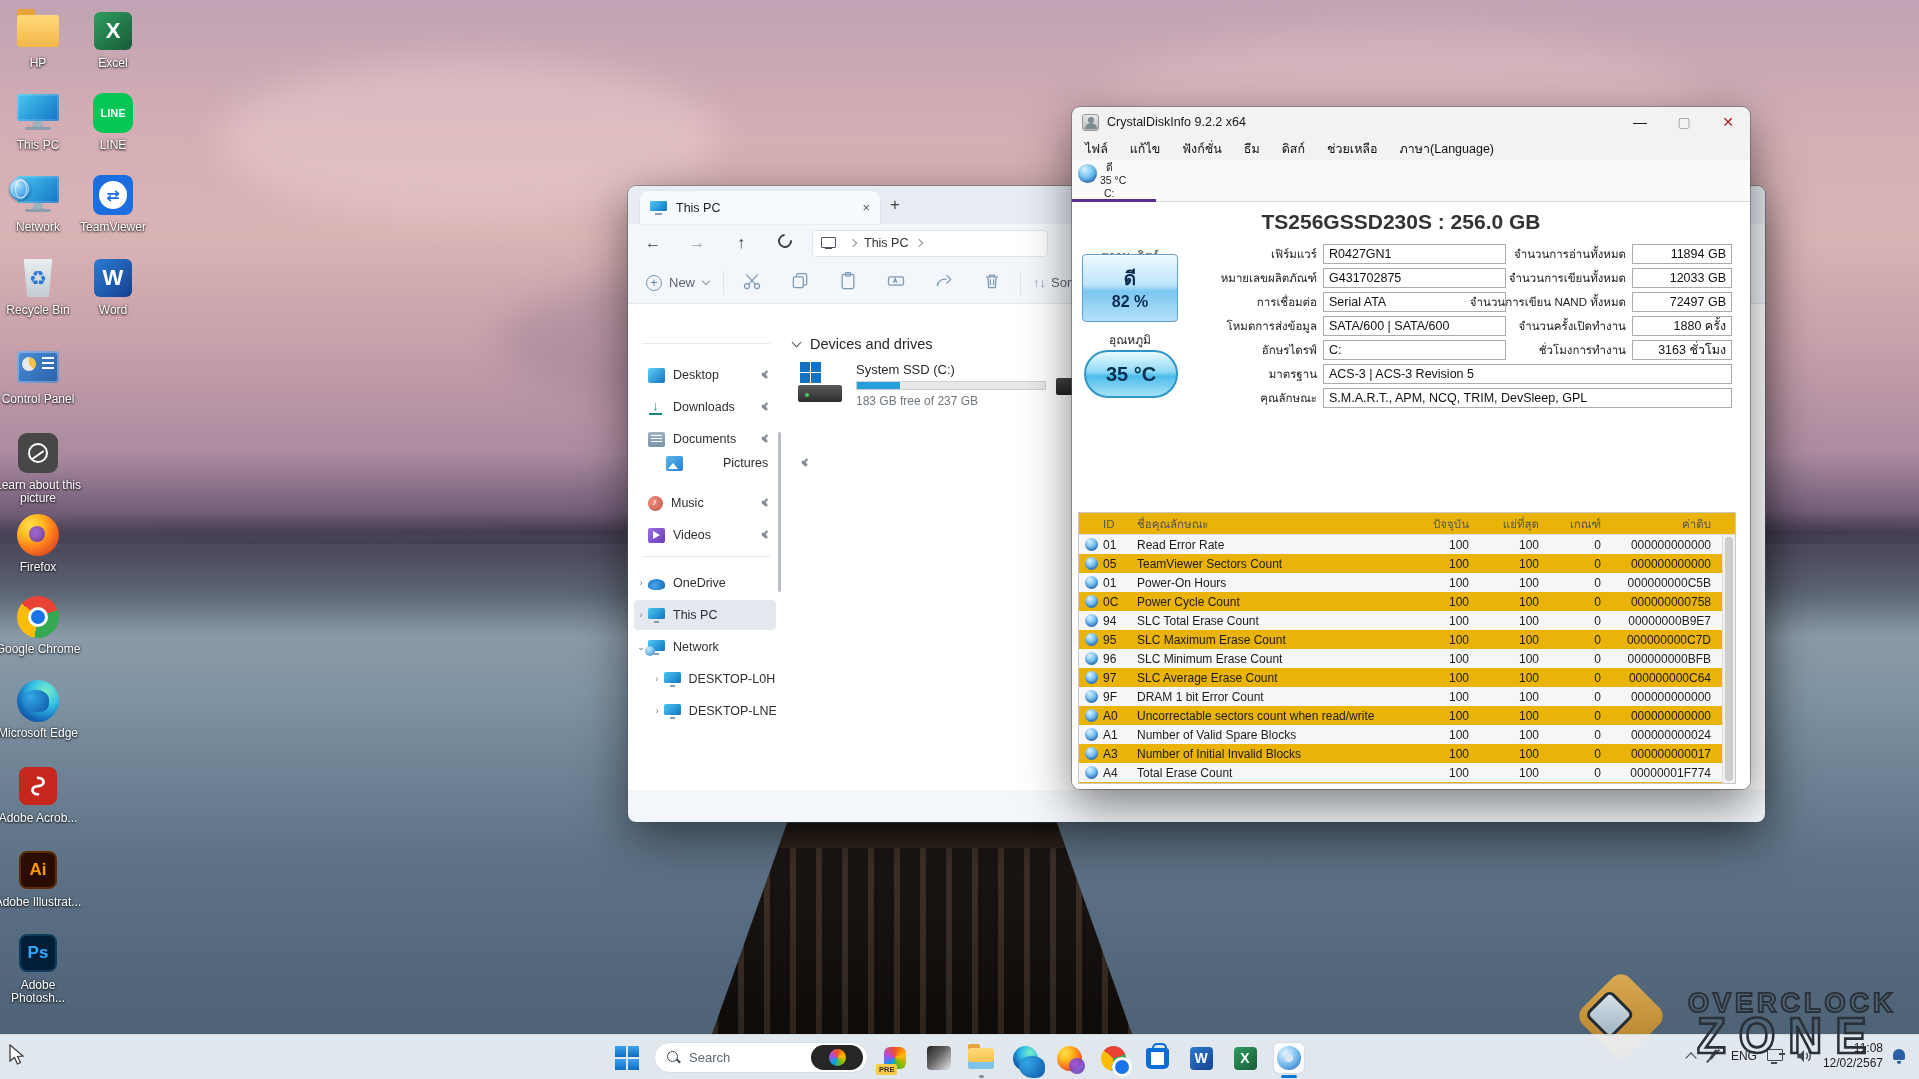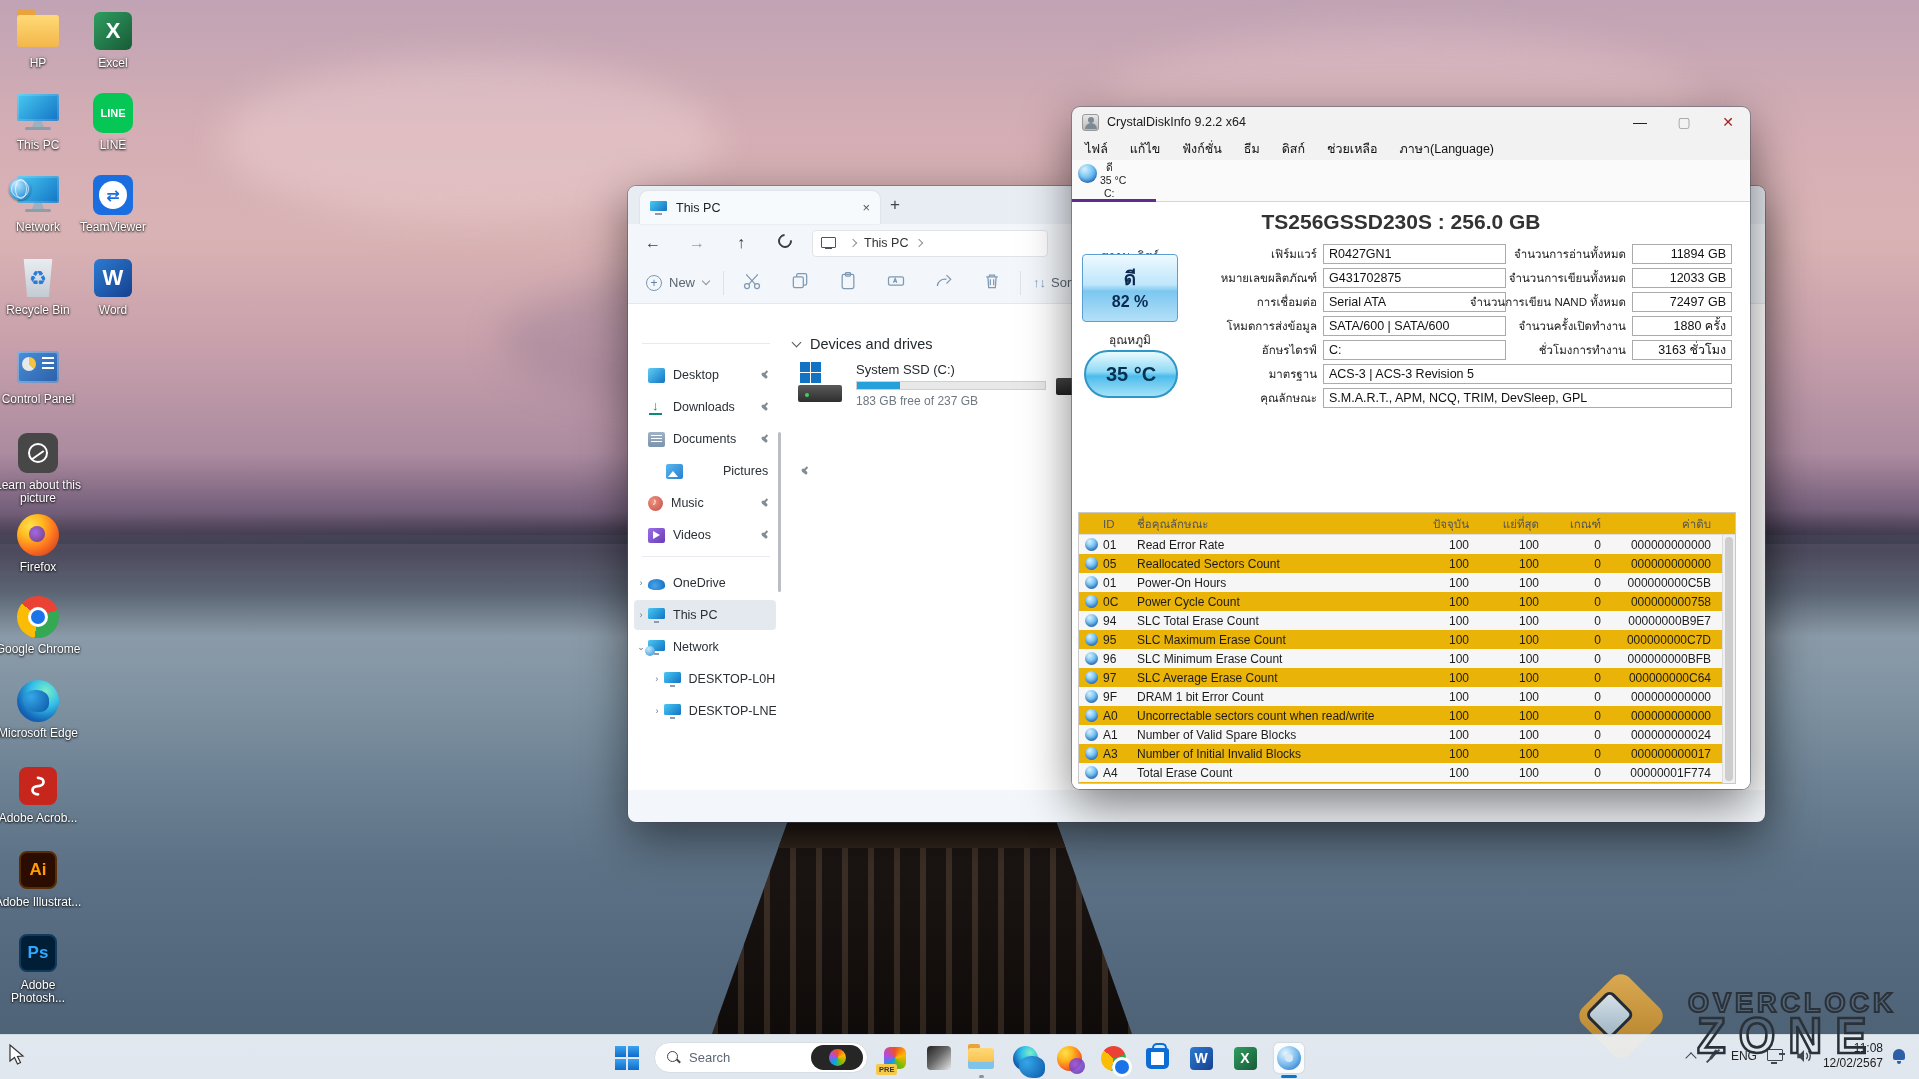--- a/index.html
+++ b/index.html
@@ -400,21 +400,21 @@
           <span class="ic ic-down"></span>
           <span>Downloads</span>
           <span class="pin"></span>
         </div>
       <div class="sb-item" style="top:120px;">
           <span class="car"></span>
           <span class="ic ic-doc"></span>
           <span>Documents</span>
           <span class="pin"></span>
         </div>
-      <div class="sb-item" style="top:152px;gap:32px;">
+      <div class="sb-item" style="top:144px;gap:32px;">
           <span class="car"></span>
           <span class="ic ic-pic"></span>
           <span>Pictures</span>
           <span class="pin"></span>
         </div>
       <div class="sb-item" style="top:184px;">
           <span class="car"></span>
           <span class="ic ic-mus"></span>
           <span>Music</span>
           <span class="pin"></span>
@@ -606,21 +606,21 @@
               <span style="overflow:hidden;white-space:nowrap;">Read Error Rate</span>
               <span class="r">100</span>
               <span class="r">100</span>
               <span class="r">0</span>
               <span class="r">000000000000</span>
             </div>
 
             <div class="trow">
               <span class="orb"></span>
               <span>05</span>
-              <span style="overflow:hidden;white-space:nowrap;">Reallocated Sectors Count</span>
+              <span style="overflow:hidden;white-space:nowrap;">TeamViewer Sectors Count</span>
               <span class="r">100</span>
               <span class="r">100</span>
               <span class="r">0</span>
               <span class="r">000000000000</span>
             </div>
 
             <div class="trow">
               <span class="orb"></span>
               <span>01</span>
               <span style="overflow:hidden;white-space:nowrap;">Power-On Hours</span>

